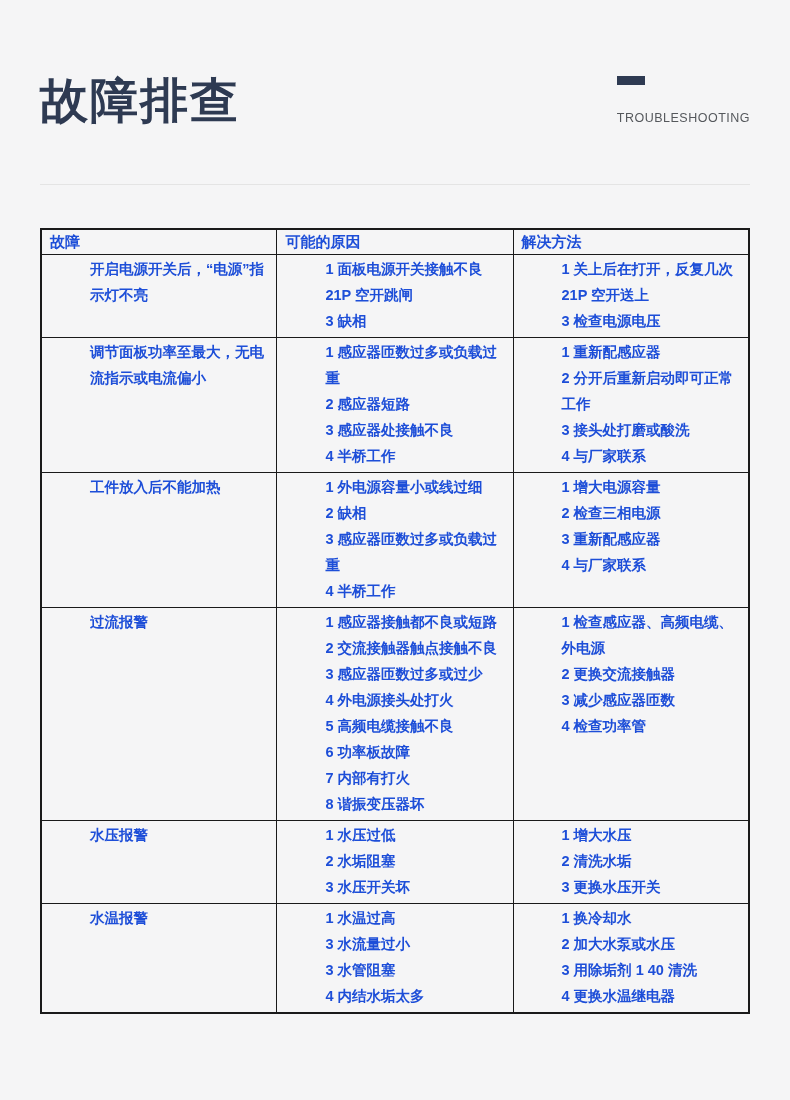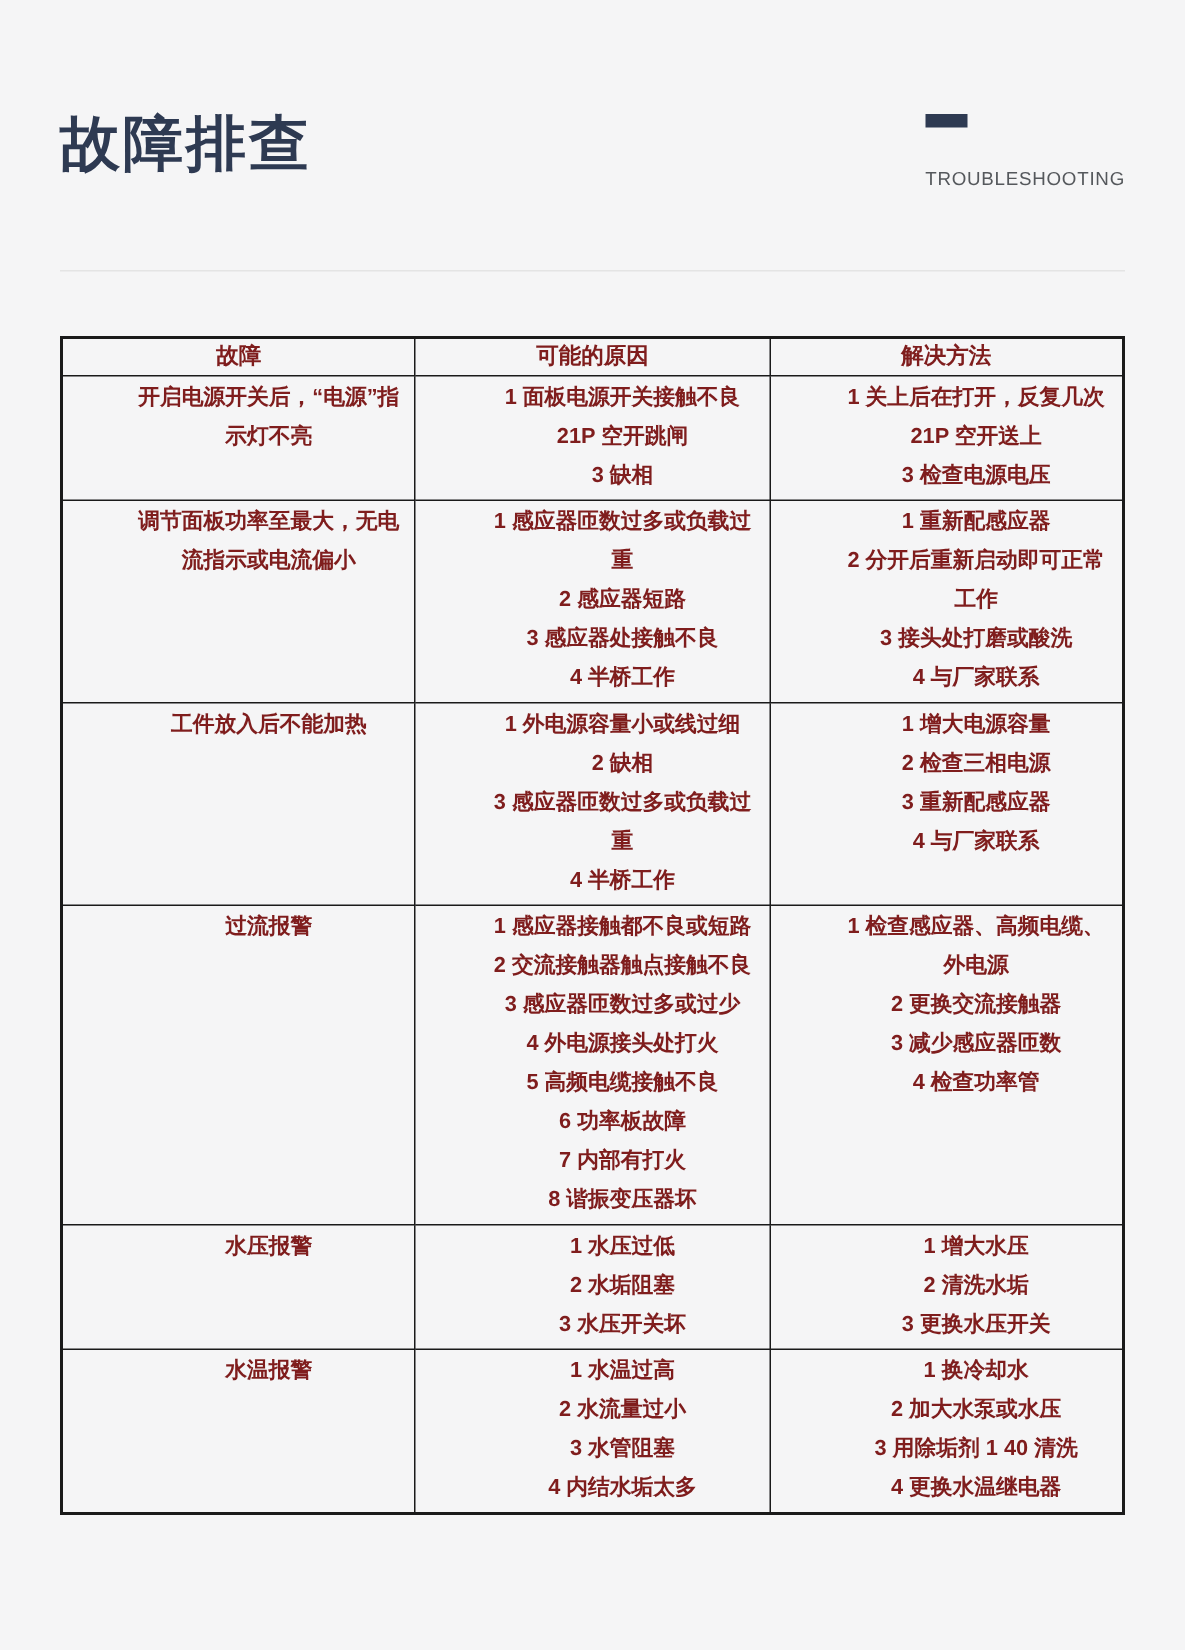--- a/index.html
+++ b/index.html
@@ -14,21 +14,21 @@
     overflow: hidden;
     margin: 0 auto;
   }
   .header {
     display: flex;
     justify-content: space-between;
     align-items: flex-start;
     padding: 72px 40px 0 40px;
   }
   .page-title {
-    font-size: 40px;
+    font-size: 48px;
     font-weight: 800;
     letter-spacing: 2px;
     color: #2e3a52;
     line-height: 1.2;
   }
   .header-right {
     text-align: left;
     margin-top: 4px;
   }
   .dash {
@@ -52,22 +52,22 @@
   table.ts-table {
     margin: 43px 40px 0 40px;
     width: 710px;
     border-collapse: collapse;
     table-layout: fixed;
     border: 2px solid #1a1a1a;
   }
   .ts-table th, .ts-table td {
     border: 1px solid #1a1a1a;
     vertical-align: top;
-    text-align: center;
-    color: #7f1d1d;
+    text-align: left;
+    color: #1d4ed8;
     word-break: break-all;
   }
   .ts-table th {
     font-size: 15px;
     font-weight: 700;
     padding: 2px 8px;
     line-height: 20px;
     height: 24px;
   }
   .ts-table td {
@@ -189,21 +189,21 @@
             <div class="line">2 清洗水垢</div>
             <div class="line">3 更换水压开关</div>
           </td>
         </tr>
         <tr>
           <td>
             <div class="line">水温报警</div>
           </td>
           <td>
             <div class="line">1 水温过高</div>
-            <div class="line">2 水流量过小</div>
+            <div class="line">3 水流量过小</div>
             <div class="line">3 水管阻塞</div>
             <div class="line">4 内结水垢太多</div>
           </td>
           <td>
             <div class="line">1 换冷却水</div>
             <div class="line">2 加大水泵或水压</div>
             <div class="line">3 用除垢剂 1 40 清洗</div>
             <div class="line">4 更换水温继电器</div>
           </td>
         </tr>

